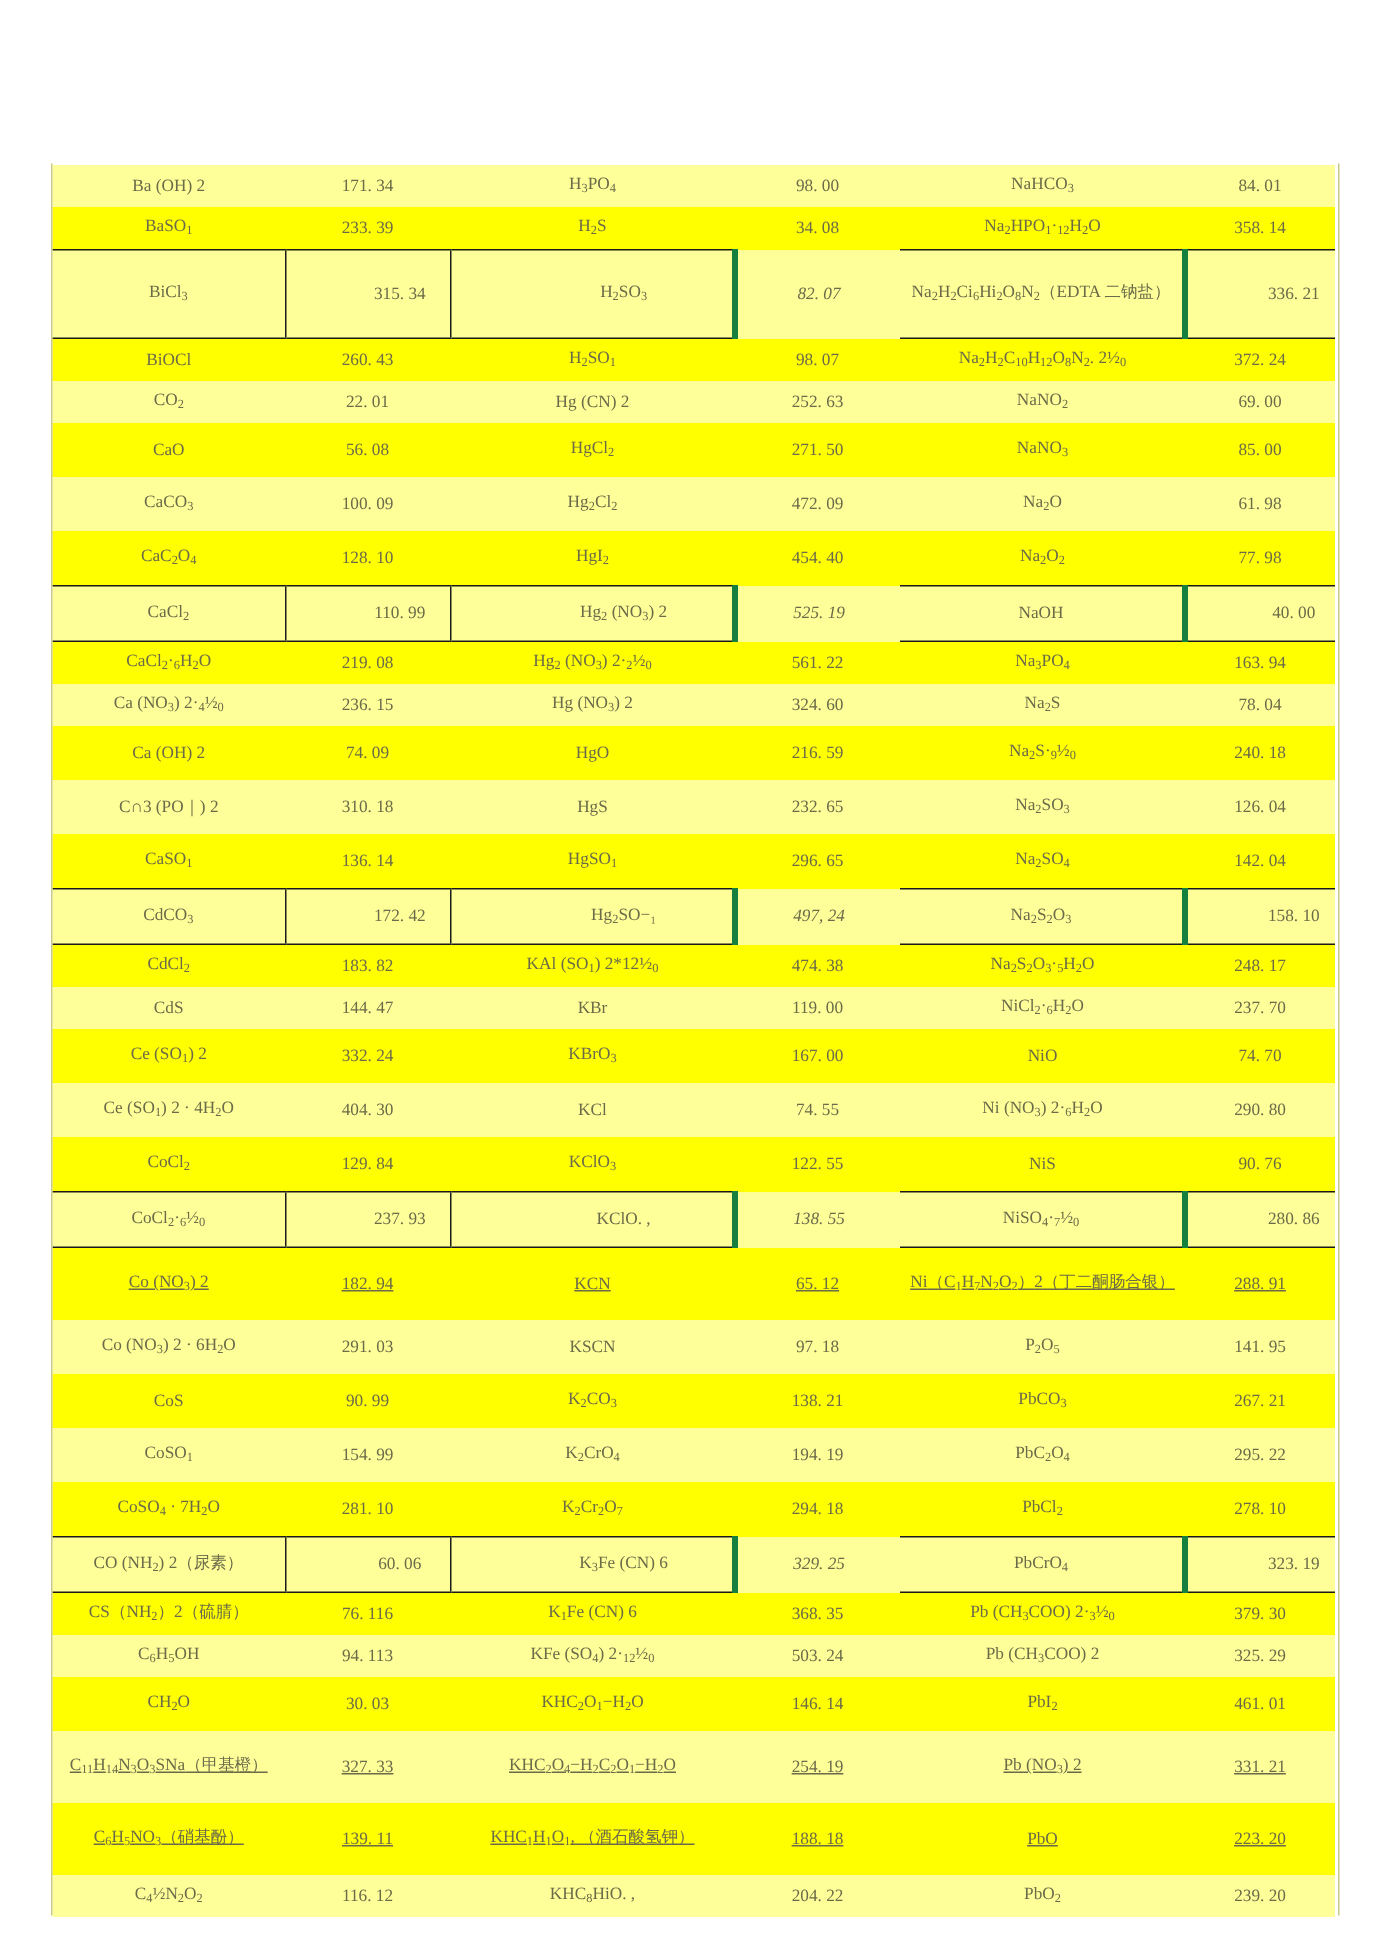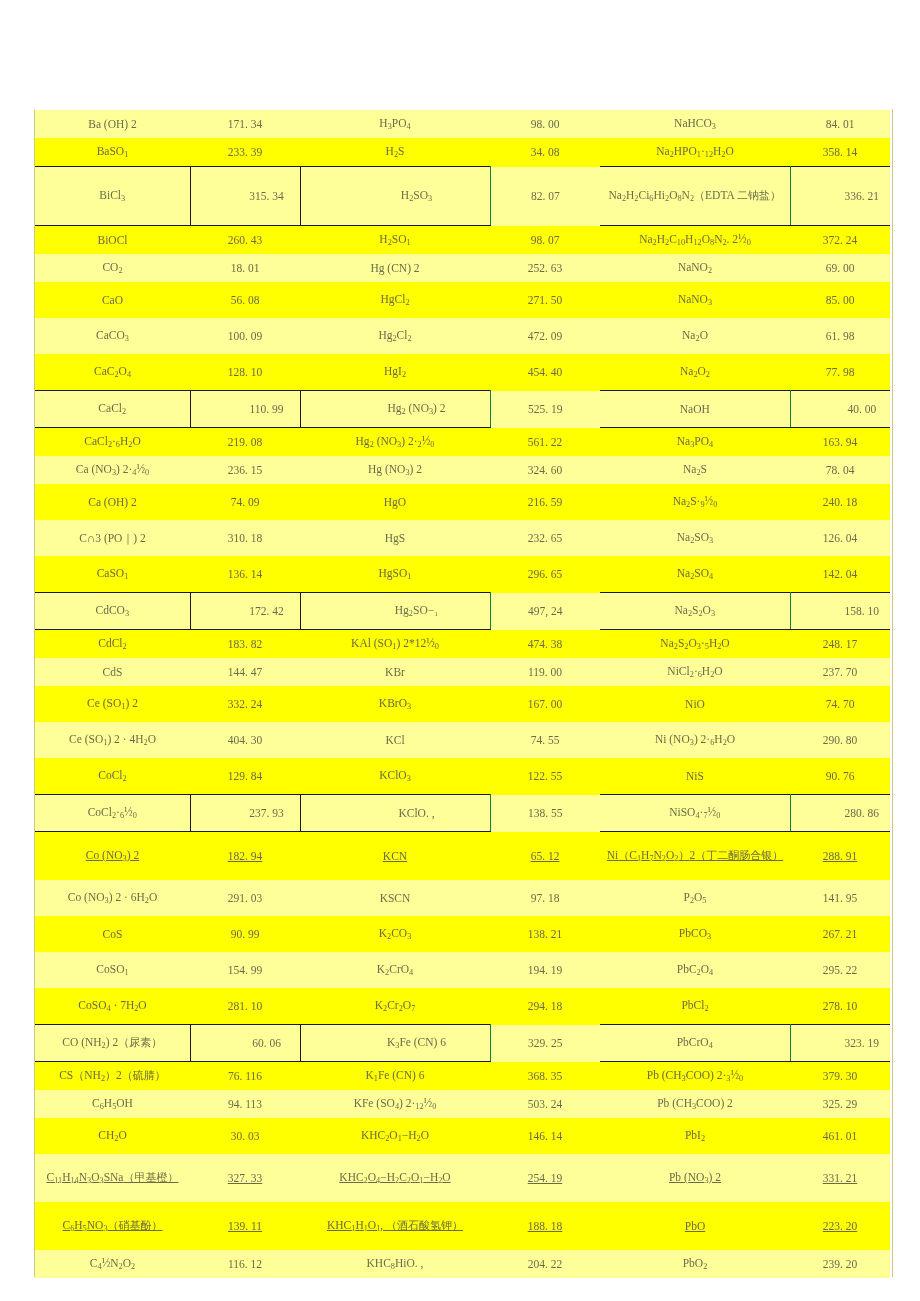--- a/index.html
+++ b/index.html
@@ -40,22 +40,22 @@
   tr.bright td{background:#ffff00;}
   tr.pale  td{background:#ffff99;}
 
   
   tr.ruled td{
     border-top:1px solid #1a1a1a;
     border-bottom:1px solid #1a1a1a;
     margin-left:16px;
   }
   tr.ruled td.vsep{border-left:1px solid #1a1a1a;padding-left:45px;}
-  tr.ruled td.vsep-r{border-right:1px solid #15803d;}
-  tr.ruled td.nob{border-top-color:transparent;border-bottom-color:transparent;}
+  tr.ruled td.vsep-r{border-right:4px solid #15803d;}
+  tr.ruled td.nob{border-top-color:transparent;border-bottom-color:transparent;font-style:italic;}
 
   sub{font-size:0.72em;vertical-align:-0.25em;}
   .cn{font-family:"DejaVu Sans", sans-serif;font-size:11px;}
   .tall{height:46px;text-decoration:underline;}
   .xtall{height:56px;}
   .norm{height:26px;}
   .mid{height:34px;}
 
   
   #sheet:before{
@@ -105,21 +105,21 @@
         <tr class="bright">
           <td class="norm">BiOCl</td>
           <td class="norm">260. 43</td>
           <td class="norm">H<sub>2</sub>SO<sub>1</sub></td>
           <td class="norm">98. 07</td>
           <td class="norm">Na<sub>2</sub>H<sub>2</sub>C<sub>10</sub>H<sub>12</sub>O<sub>8</sub>N<sub>2</sub>. 2½<sub>0</sub></td>
           <td class="norm">372. 24</td>
         </tr>
         <tr class="pale">
           <td class="norm">CO<sub>2</sub></td>
-          <td class="norm">18. 01</td>
+          <td class="norm">22. 01</td>
           <td class="norm">Hg (CN) 2</td>
           <td class="norm">252. 63</td>
           <td class="norm">NaNO<sub>2</sub></td>
           <td class="norm">69. 00</td>
         </tr>
         <tr class="bright">
           <td class="mid">CaO</td>
           <td class="mid">56. 08</td>
           <td class="mid">HgCl<sub>2</sub></td>
           <td class="mid">271. 50</td>

